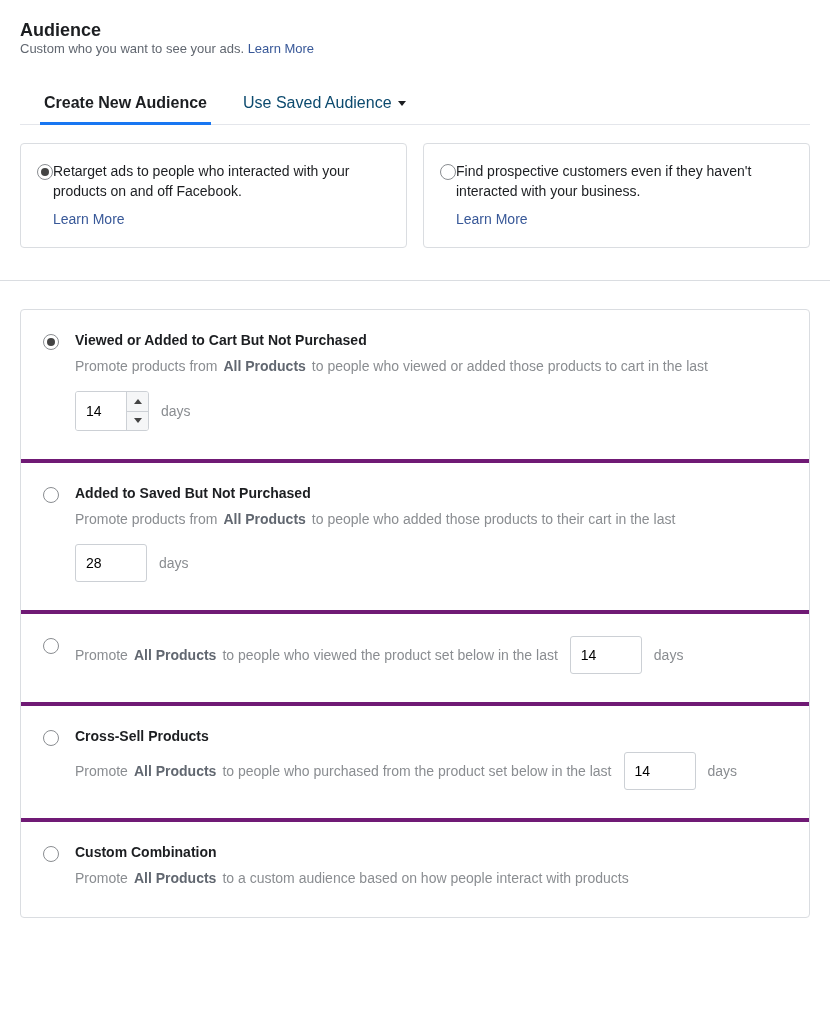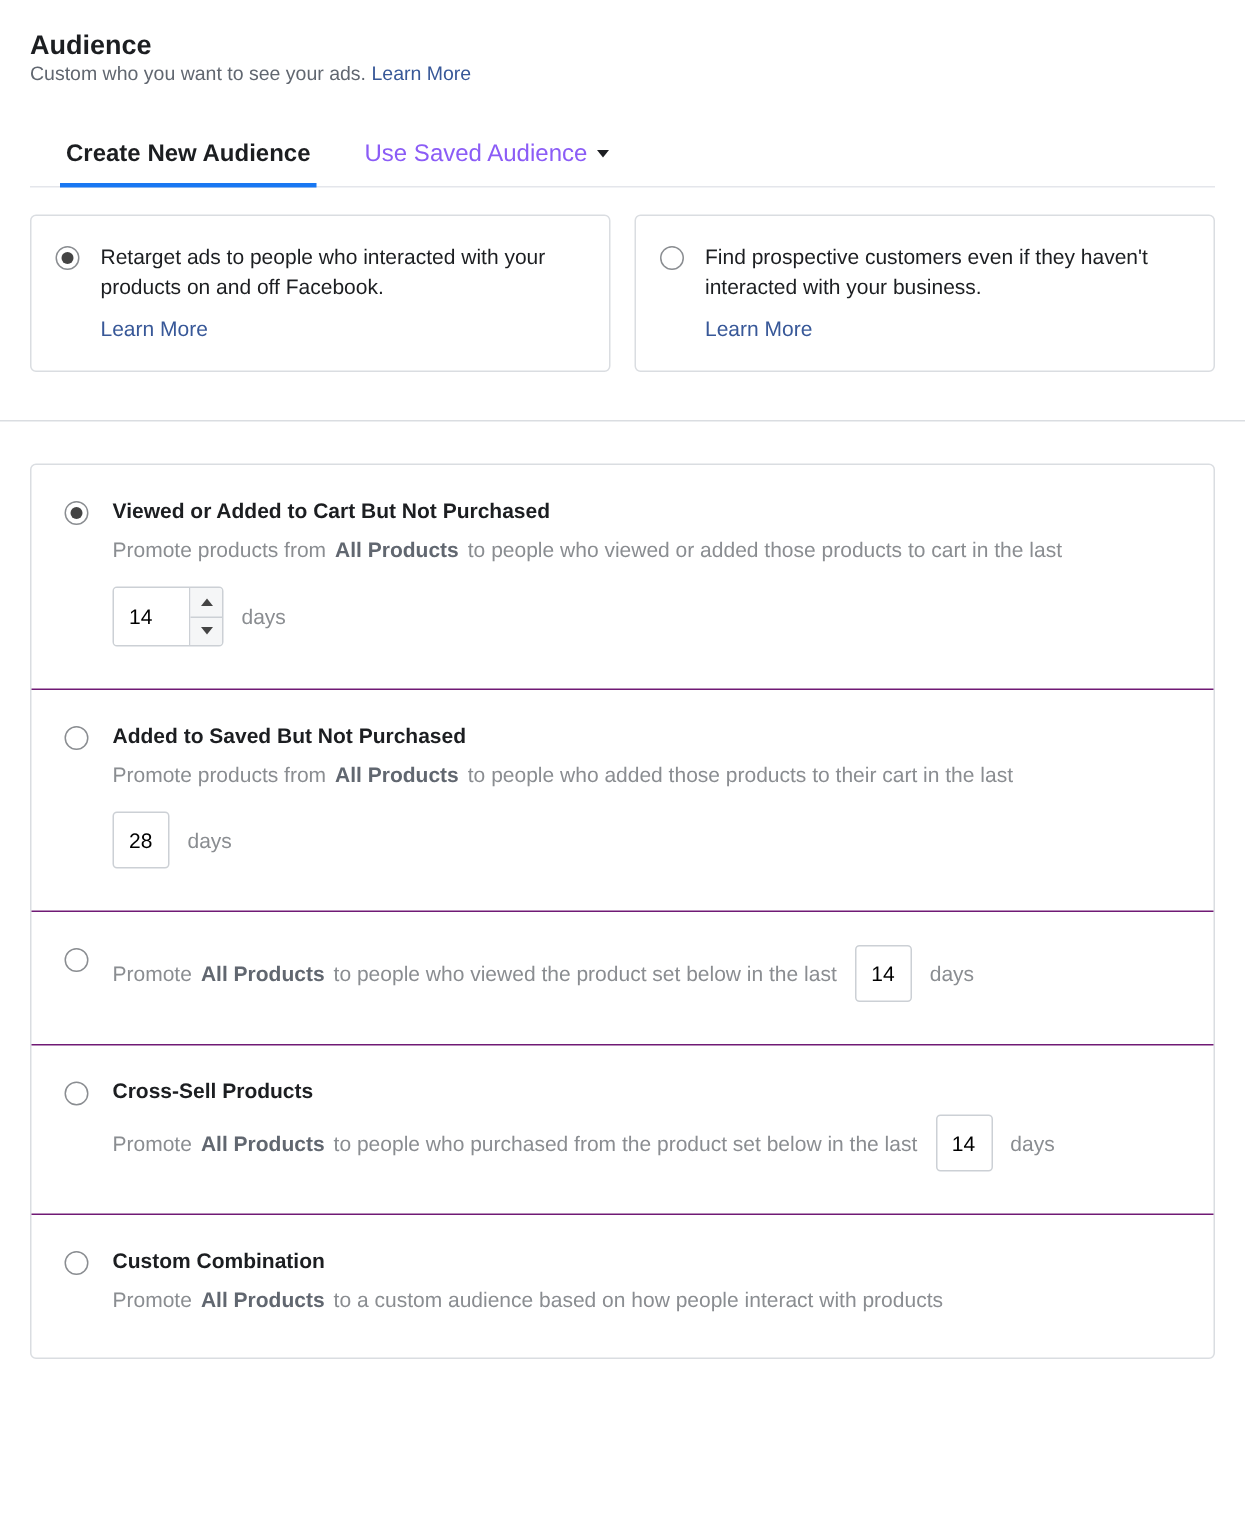--- a/index.html
+++ b/index.html
@@ -44,21 +44,21 @@
   .tab.active::after {
     content: "";
     position: absolute;
     left: 0; right: 0;
     bottom: -1px;
     height: 3px;
     background: #1877f2;
   }
   .tab.inactive {
     font-weight: 400;
-    color: #8b5cf6;
+    color: #0c4a6e;
   }
   .caret-down {
     display: inline-block;
     margin-left: 6px;
     width: 0; height: 0;
     border-left: 4px solid transparent;
     border-right: 4px solid transparent;
     border-top: 5px solid #1c1e21;
     vertical-align: middle;
   }
@@ -66,21 +66,20 @@
     display: flex;
     gap: 16px;
     margin-top: 4px;
   }
   .card {
     flex: 1;
     border: 1px solid #dadde1;
     border-radius: 4px;
     padding: 18px 16px 20px 16px;
     display: flex;
-    gap: 14px;
     cursor: pointer;
   }
   .radio {
     width: 16px; height: 16px;
     border: 1px solid #8a8d91;
     border-radius: 50%;
     flex-shrink: 0;
     margin-top: 2px;
     position: relative;
     background: #fff;
@@ -108,21 +107,21 @@
     border: none;
     border-top: 1px solid #dadde1;
     margin: 32px -20px 28px;
   }
   .options-box {
     border: 1px solid #dadde1;
     border-radius: 4px;
   }
   .option {
     padding: 22px 22px 28px 22px;
-    border-bottom: 1px solid #701a75;
+    border-bottom: 4px solid #701a75;
     display: flex;
     gap: 16px;
   }
   .option:last-child { border-bottom: none; }
   .option-content { flex: 1; }
   .option-title {
     font-size: 14px;
     font-weight: 700;
     color: #1c1e21;
     margin-bottom: 8px;
@@ -186,21 +185,21 @@
     width: 0; height: 0;
     border-left: 4px solid transparent;
     border-right: 4px solid transparent;
     border-top: 5px solid #444;
   }
   .days-label {
     font-size: 14px;
     color: #8a8d91;
   }
   .num-input-plain {
-    width: 38px;
+    width: 72px;
     height: 38px;
     border: 1px solid #ccd0d5;
     border-radius: 3px;
     padding: 12px 10px;
     font-size: 14px;
     outline: none;
     text-align: left;
   }
   .inline-days {
     margin: 0 6px;

